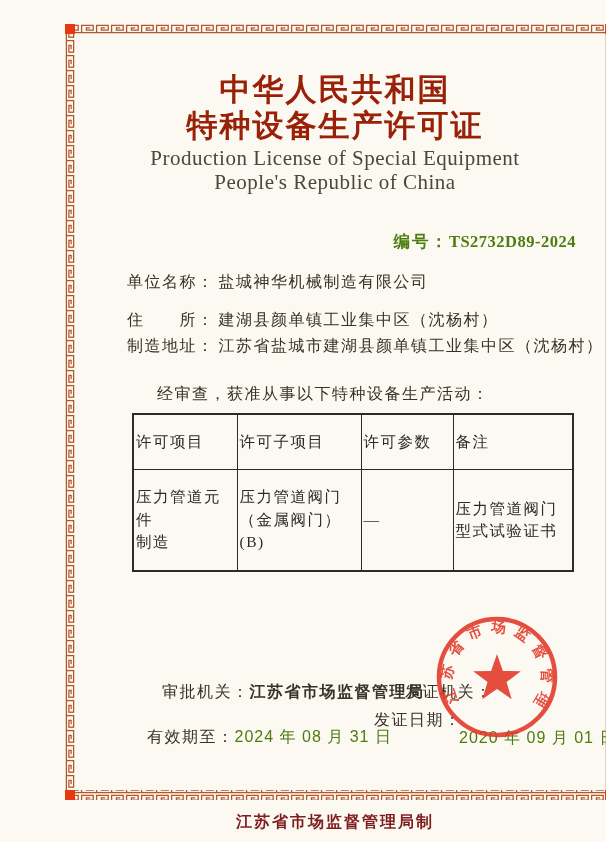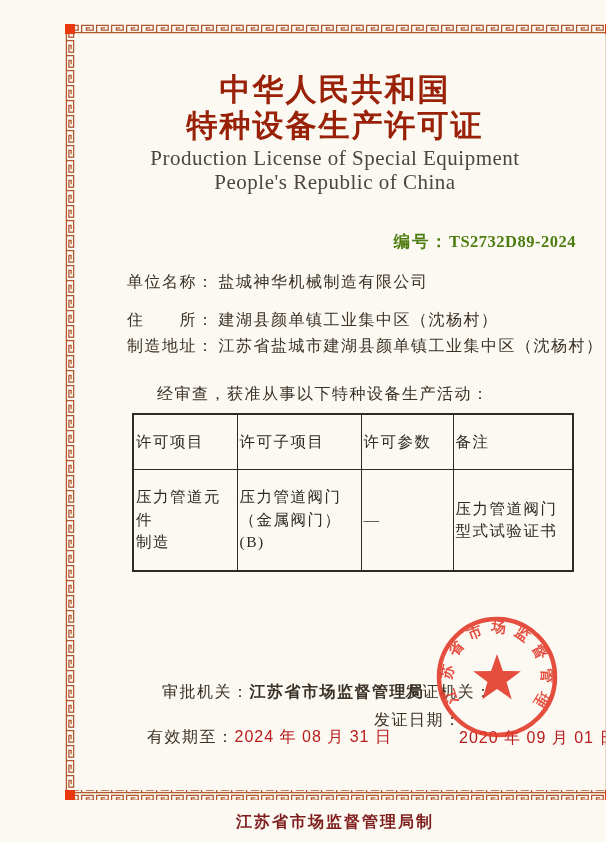--- a/index.html
+++ b/index.html
@@ -34,21 +34,21 @@
     border:1px solid #2e2a26;font-weight:normal;
     font-size:15.5px;letter-spacing:1.5px;text-align:left;vertical-align:middle;
     line-height:1.45;padding:16px 2px;color:#2f2a24;
   }
   table.permit{border:2px solid #2e2a26;}
   tr.hdr{height:38px;}
   tr.body-row{height:58px;}
 
   .footer-field{font-size:16px;letter-spacing:1.5px;white-space:nowrap;}
   .bold-val{font-weight:bold;}
-  .date-val{font-family:"Liberation Sans", sans-serif;font-size:16px;letter-spacing:1px;color:#b91c1c;}
+  .date-val{font-family:"Liberation Sans", sans-serif;font-size:16px;letter-spacing:1px;color:#4d7c0f;}
   .producer{font-size:16px;letter-spacing:2px;color:#7f1d1d;font-weight:bold;}
 
   .mline{fill:none;stroke:var(--border-brown);stroke-width:1.3;}
   .corner{fill:var(--corner-red);}
   .stamp{opacity:.88;}
   .stamp-ring{fill:none;stroke:var(--stamp-red);stroke-width:4.5;}
   .stamp-star{fill:var(--stamp-red);}
   .stamp-text{fill:var(--stamp-red);font-family:"Liberation Sans", sans-serif;
     font-size:14.5px;font-weight:bold;letter-spacing:8px;}
 </style>

